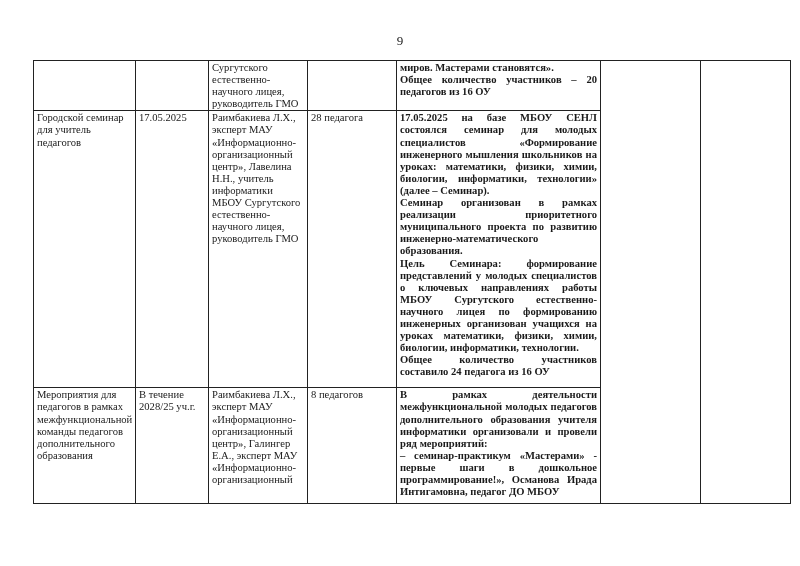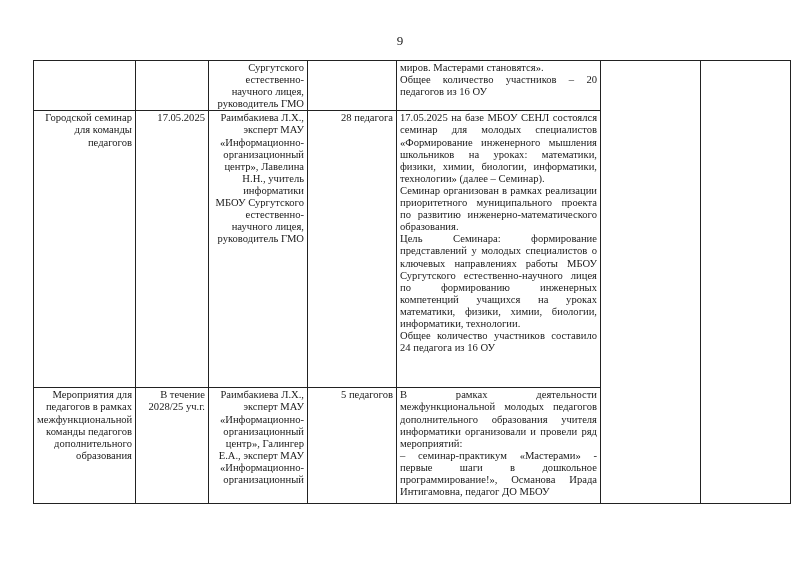--- a/index.html
+++ b/index.html
@@ -4,22 +4,22 @@
 <style>
   html, body { margin:0; padding:0; background:#ffffff; }
   body { width:800px; height:566px; position:relative; overflow:hidden;
          font-family:"Liberation Serif", "DejaVu Serif", serif; color:#1a1a1a; }
   .page-number { position:absolute; top:33px; left:0; width:800px; text-align:center;
                  font-size:13px; }
   table.doc { position:absolute; left:33px; top:60px; border-collapse:collapse;
               table-layout:fixed; width:757px; }
   table.doc td { border:1px solid #222; vertical-align:top; padding:1px 3px 0 3px;
                  font-size:10.6px; line-height:12.1px; overflow:hidden; }
-  .c { text-align:right; }
-  .j { text-align:justify; text-align-last:left; }
+  .c { text-align:left; }
+  .j { text-align:justify; text-align-last:left;font-weight:bold; }
   .j p { margin:0; text-align:justify; }
   tr.r1 td { height:48px; }
   tr.r2 td { height:275px; }
   tr.r3 td { height:114px; }
 </style>
 </head>
 <body>
 
 <div class="page-number">9</div>
 
@@ -40,35 +40,35 @@
     <td class="c">Сургутского естественно-научного лицея, руководитель ГМО</td>
     <td class="c"></td>
     <td class="j">
       <p>миров. Мастерами становятся».</p>
       <p>Общее количество участников – 20 педагогов из 16 ОУ</p>
     </td>
     <td rowspan="3"></td>
     <td rowspan="3"></td>
   </tr>
   <tr class="r2">
-    <td class="c">Городской семинар для команды педагогов</td>
+    <td class="c">Городской семинар для учитель педагогов</td>
     <td class="c">17.05.2025</td>
     <td class="c">Раимбакиева Л.Х., эксперт МАУ «Информационно-организационный центр», Лавелина Н.Н., учитель информатики МБОУ Сургутского естественно-научного лицея, руководитель ГМО</td>
     <td class="c">28 педагога</td>
     <td class="j">
       <p>17.05.2025 на базе МБОУ СЕНЛ состоялся семинар для молодых специалистов «Формирование инженерного мышления школьников на уроках: математики, физики, химии, биологии, информатики, технологии» (далее – Семинар).</p>
       <p>Семинар организован в рамках реализации приоритетного муниципального проекта по развитию инженерно-математического образования.</p>
-      <p>Цель Семинара: формирование представлений у молодых специалистов о ключевых направлениях работы МБОУ Сургутского естественно-научного лицея по формированию инженерных компетенций учащихся на уроках математики, физики, химии, биологии, информатики, технологии.</p>
+      <p>Цель Семинара: формирование представлений у молодых специалистов о ключевых направлениях работы МБОУ Сургутского естественно-научного лицея по формированию инженерных организован учащихся на уроках математики, физики, химии, биологии, информатики, технологии.</p>
       <p>Общее количество участников составило 24 педагога из 16 ОУ</p>
     </td>
   </tr>
   <tr class="r3">
     <td class="c">Мероприятия для педагогов в рамках межфункциональной команды педагогов дополнительного образования</td>
     <td class="c">В течение 2028/25 уч.г.</td>
     <td class="c">Раимбакиева Л.Х., эксперт МАУ «Информационно-организационный центр», Галингер Е.А., эксперт МАУ «Информационно-организационный</td>
-    <td class="c">5 педагогов</td>
+    <td class="c">8 педагогов</td>
     <td class="j">
       <p>В рамках деятельности межфункциональной молодых педагогов дополнительного образования учителя информатики организовали и провели ряд мероприятий:</p>
       <p>– семинар-практикум «Мастерами» - первые шаги в дошкольное программирование!», Османова Ирада Интигамовна, педагог ДО МБОУ</p>
     </td>
   </tr>
 </tbody>
   </table>
 
 </body></html>

